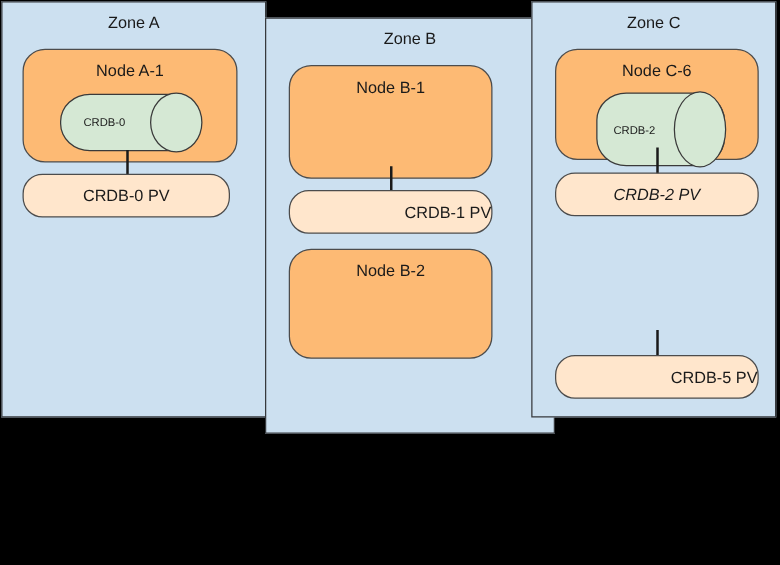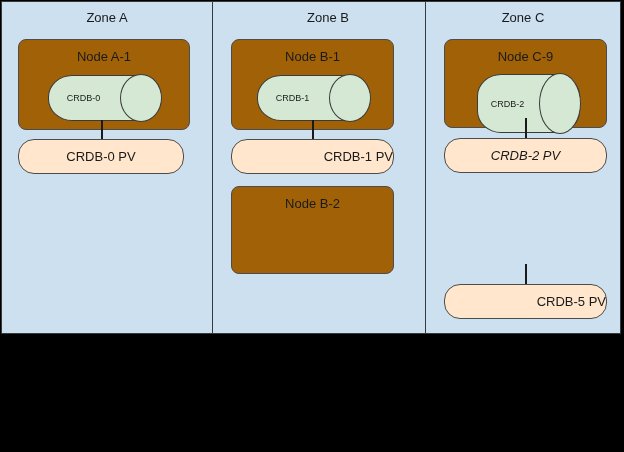--- a/index.html
+++ b/index.html
@@ -26,23 +26,23 @@
     top: 8px;
     left: 0;
     width: 100%;
     text-align: center;
     font-size: 13px;
     color: #1a1a1a;
     line-height: 16px;
   }
   .node {
     position: absolute;
-    background: #a16207;
+    background: #fdba74;
     border: 1px solid #4c4c4c;
-    border-radius: 8px;
+    border-radius: 18px;
     box-sizing: border-box;
   }
   .node-label {
     position: absolute;
     top: 9px;
     left: 0;
     width: 100%;
     text-align: center;
     font-size: 13px;
     color: #1a1a1a;
@@ -123,48 +123,43 @@
       </div>
     </div>
 
     <div class="connector" style="left:99px; top:118px; height:21px;"></div>
 
     <div class="pv" style="left:16px; top:137px; width:166px; height:35px;">
       <span class="pv-label">CRDB-0 PV</span>
     </div>
   </div>
 
-  <div class="zone" style="left:212px; top:1px; width:232px; height:333px;padding-left:42px;">
+  <div class="zone" style="left:212px; top:14px; width:232px; height:333px;padding-left:42px;">
     <div class="zone-label">Zone B</div>
 
     <div class="node" style="left:18px; top:37px; width:163px; height:91px;">
       <div class="node-label">Node B-1</div>
-      <div class="cylinder" style="left:25px; top:35px; width:113px; height:46px;">
-        <div class="cyl-body"></div>
-        <div class="cyl-cap"></div>
-        <div class="cyl-label">CRDB-1</div>
-      </div>
     </div>
 
     <div class="connector" style="left:99px; top:118px; height:21px;"></div>
 
     <div class="pv" style="left:18px; top:137px; width:163px; height:35px;justify-content:flex-end;">
       <span class="pv-label">CRDB-1 PV</span>
     </div>
 
     <div class="node" style="left:18px; top:184px; width:163px; height:88px;text-decoration:underline;">
       <div class="node-label">Node B-2</div>
     </div>
   </div>
 
   <div class="zone" style="left:425px; top:1px; width:196px; height:333px;">
     <div class="zone-label">Zone C</div>
 
     <div class="node" style="left:18px; top:37px; width:163px; height:89px;">
-      <div class="node-label">Node C-9</div>
+      <div class="node-label">Node C-6</div>
       <div class="cylinder" style="left:32px; top:34px; width:103px; height:59px;">
         <div class="cyl-body"></div>
         <div class="cyl-cap"></div>
         <div class="cyl-label">CRDB-2</div>
       </div>
     </div>
 
     <div class="connector" style="left:99px; top:116px; height:22px;"></div>
 
     <div class="pv" style="left:18px; top:136px; width:163px; height:35px;font-style:italic;">

